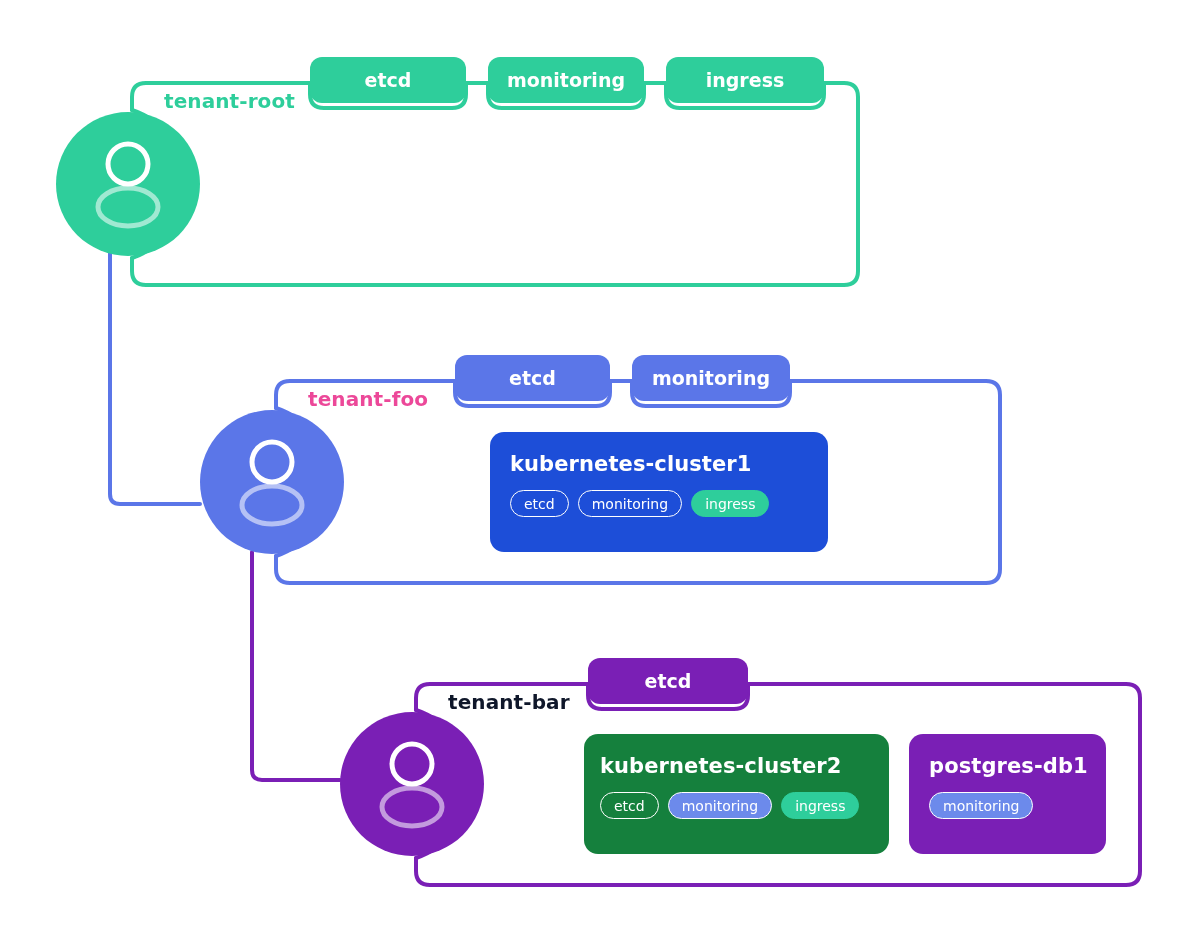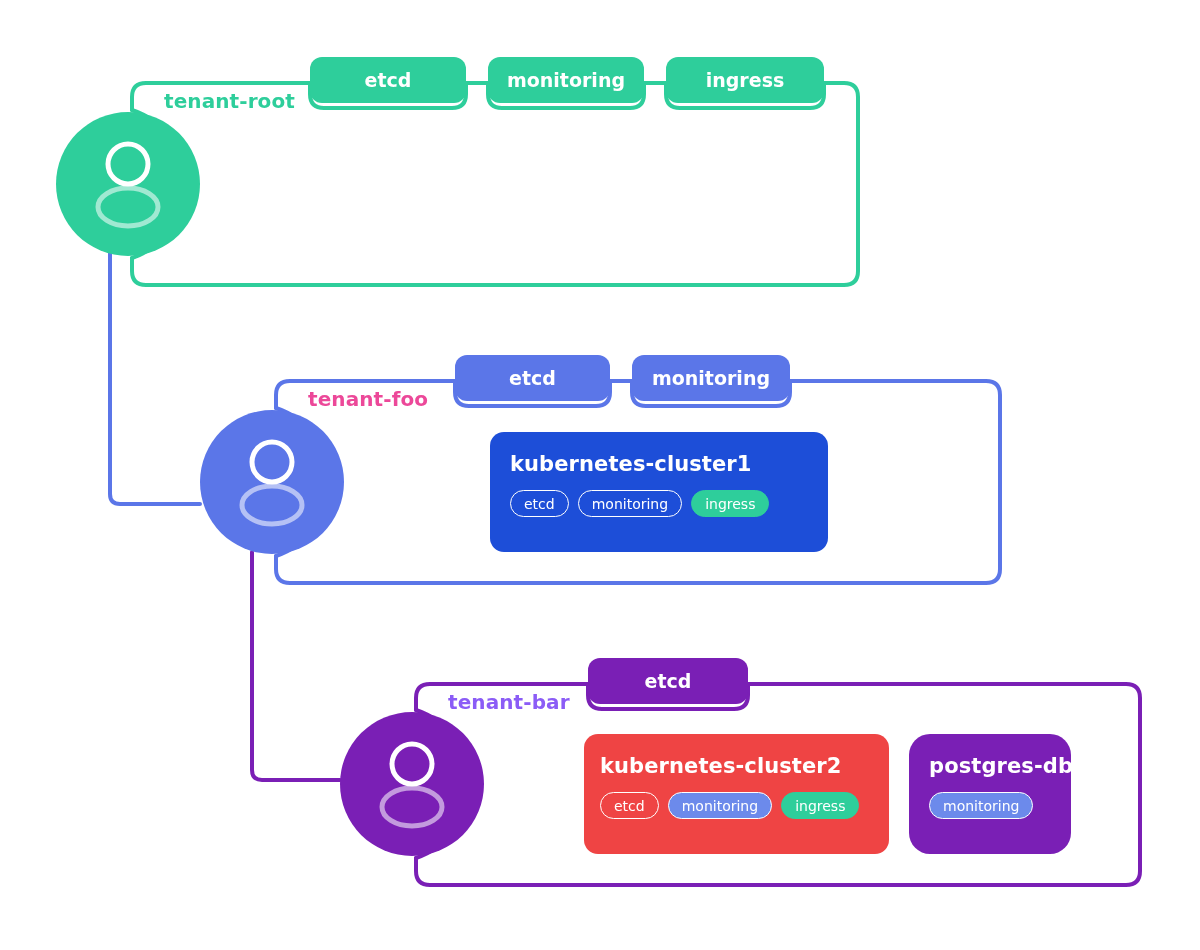--- a/index.html
+++ b/index.html
@@ -183,21 +183,21 @@
       <circle cx="412" cy="784" r="72" fill="#7A1FB5"></circle>
       <circle cx="412" cy="764" r="20" fill="none" stroke="#ffffff" stroke-width="5"></circle>
       <ellipse cx="412" cy="807" rx="30" ry="19" fill="none" stroke="#ffffff" stroke-width="5" opacity="0.55"></ellipse>
     </g>
   </svg>
 
   <div class="tenant-label" style="left:164px; top:89px; color:#2ECE9B;">tenant-root</div>
 
   <div class="tenant-label" style="left:308px; top:387px; color:#ec4899;">tenant-foo</div>
 
-  <div class="tenant-label" style="left:448px; top:690px; color:#8b5cf6;">tenant-bar</div>
+  <div class="tenant-label" style="left:448px; top:690px; color:#0f172a;">tenant-bar</div>
 
   <div class="svc-pill" style="left:310px; top:57px; width:156px; background:#2ECE9B;">
     <span>etcd</span>
   </div>
   <div class="svc-pill" style="left:488px; top:57px; width:156px; background:#2ECE9B;">
     <span>monitoring</span>
   </div>
   <div class="svc-pill" style="left:666px; top:57px; width:158px; background:#2ECE9B;">
     <span>ingress</span>
   </div>
@@ -215,29 +215,29 @@
 
   <div class="res-card" style="left:446px; top:432px; width:338px; height:120px; background:#1d4ed8;margin-left:44px;">
     <div class="res-title">kubernetes-cluster1</div>
     <div class="tag-row">
       <span class="tag outline">etcd</span>
       <span class="tag outline">monitoring</span>
       <span class="tag fill-green">ingress</span>
     </div>
   </div>
 
-  <div class="res-card" style="left:584px; top:734px; width:305px; height:120px; background:#ef4444;padding-left:16px;">
+  <div class="res-card" style="left:584px; top:734px; width:305px; height:120px; background:#15803d;padding-left:16px;">
     <div class="res-title">kubernetes-cluster2</div>
     <div class="tag-row">
       <span class="tag outline">etcd</span>
       <span class="tag fill-blue">monitoring</span>
       <span class="tag fill-green">ingress</span>
     </div>
   </div>
 
-  <div class="res-card" style="left:909px; top:734px; width:162px; height:120px; background:#7A1FB5;border-radius:21px;">
+  <div class="res-card" style="left:909px; top:734px; width:197px; height:120px; background:#7A1FB5;">
     <div class="res-title">postgres-db1</div>
     <div class="tag-row">
       <span class="tag fill-blue">monitoring</span>
     </div>
   </div>
 
 </div>
 
 </body></html>

